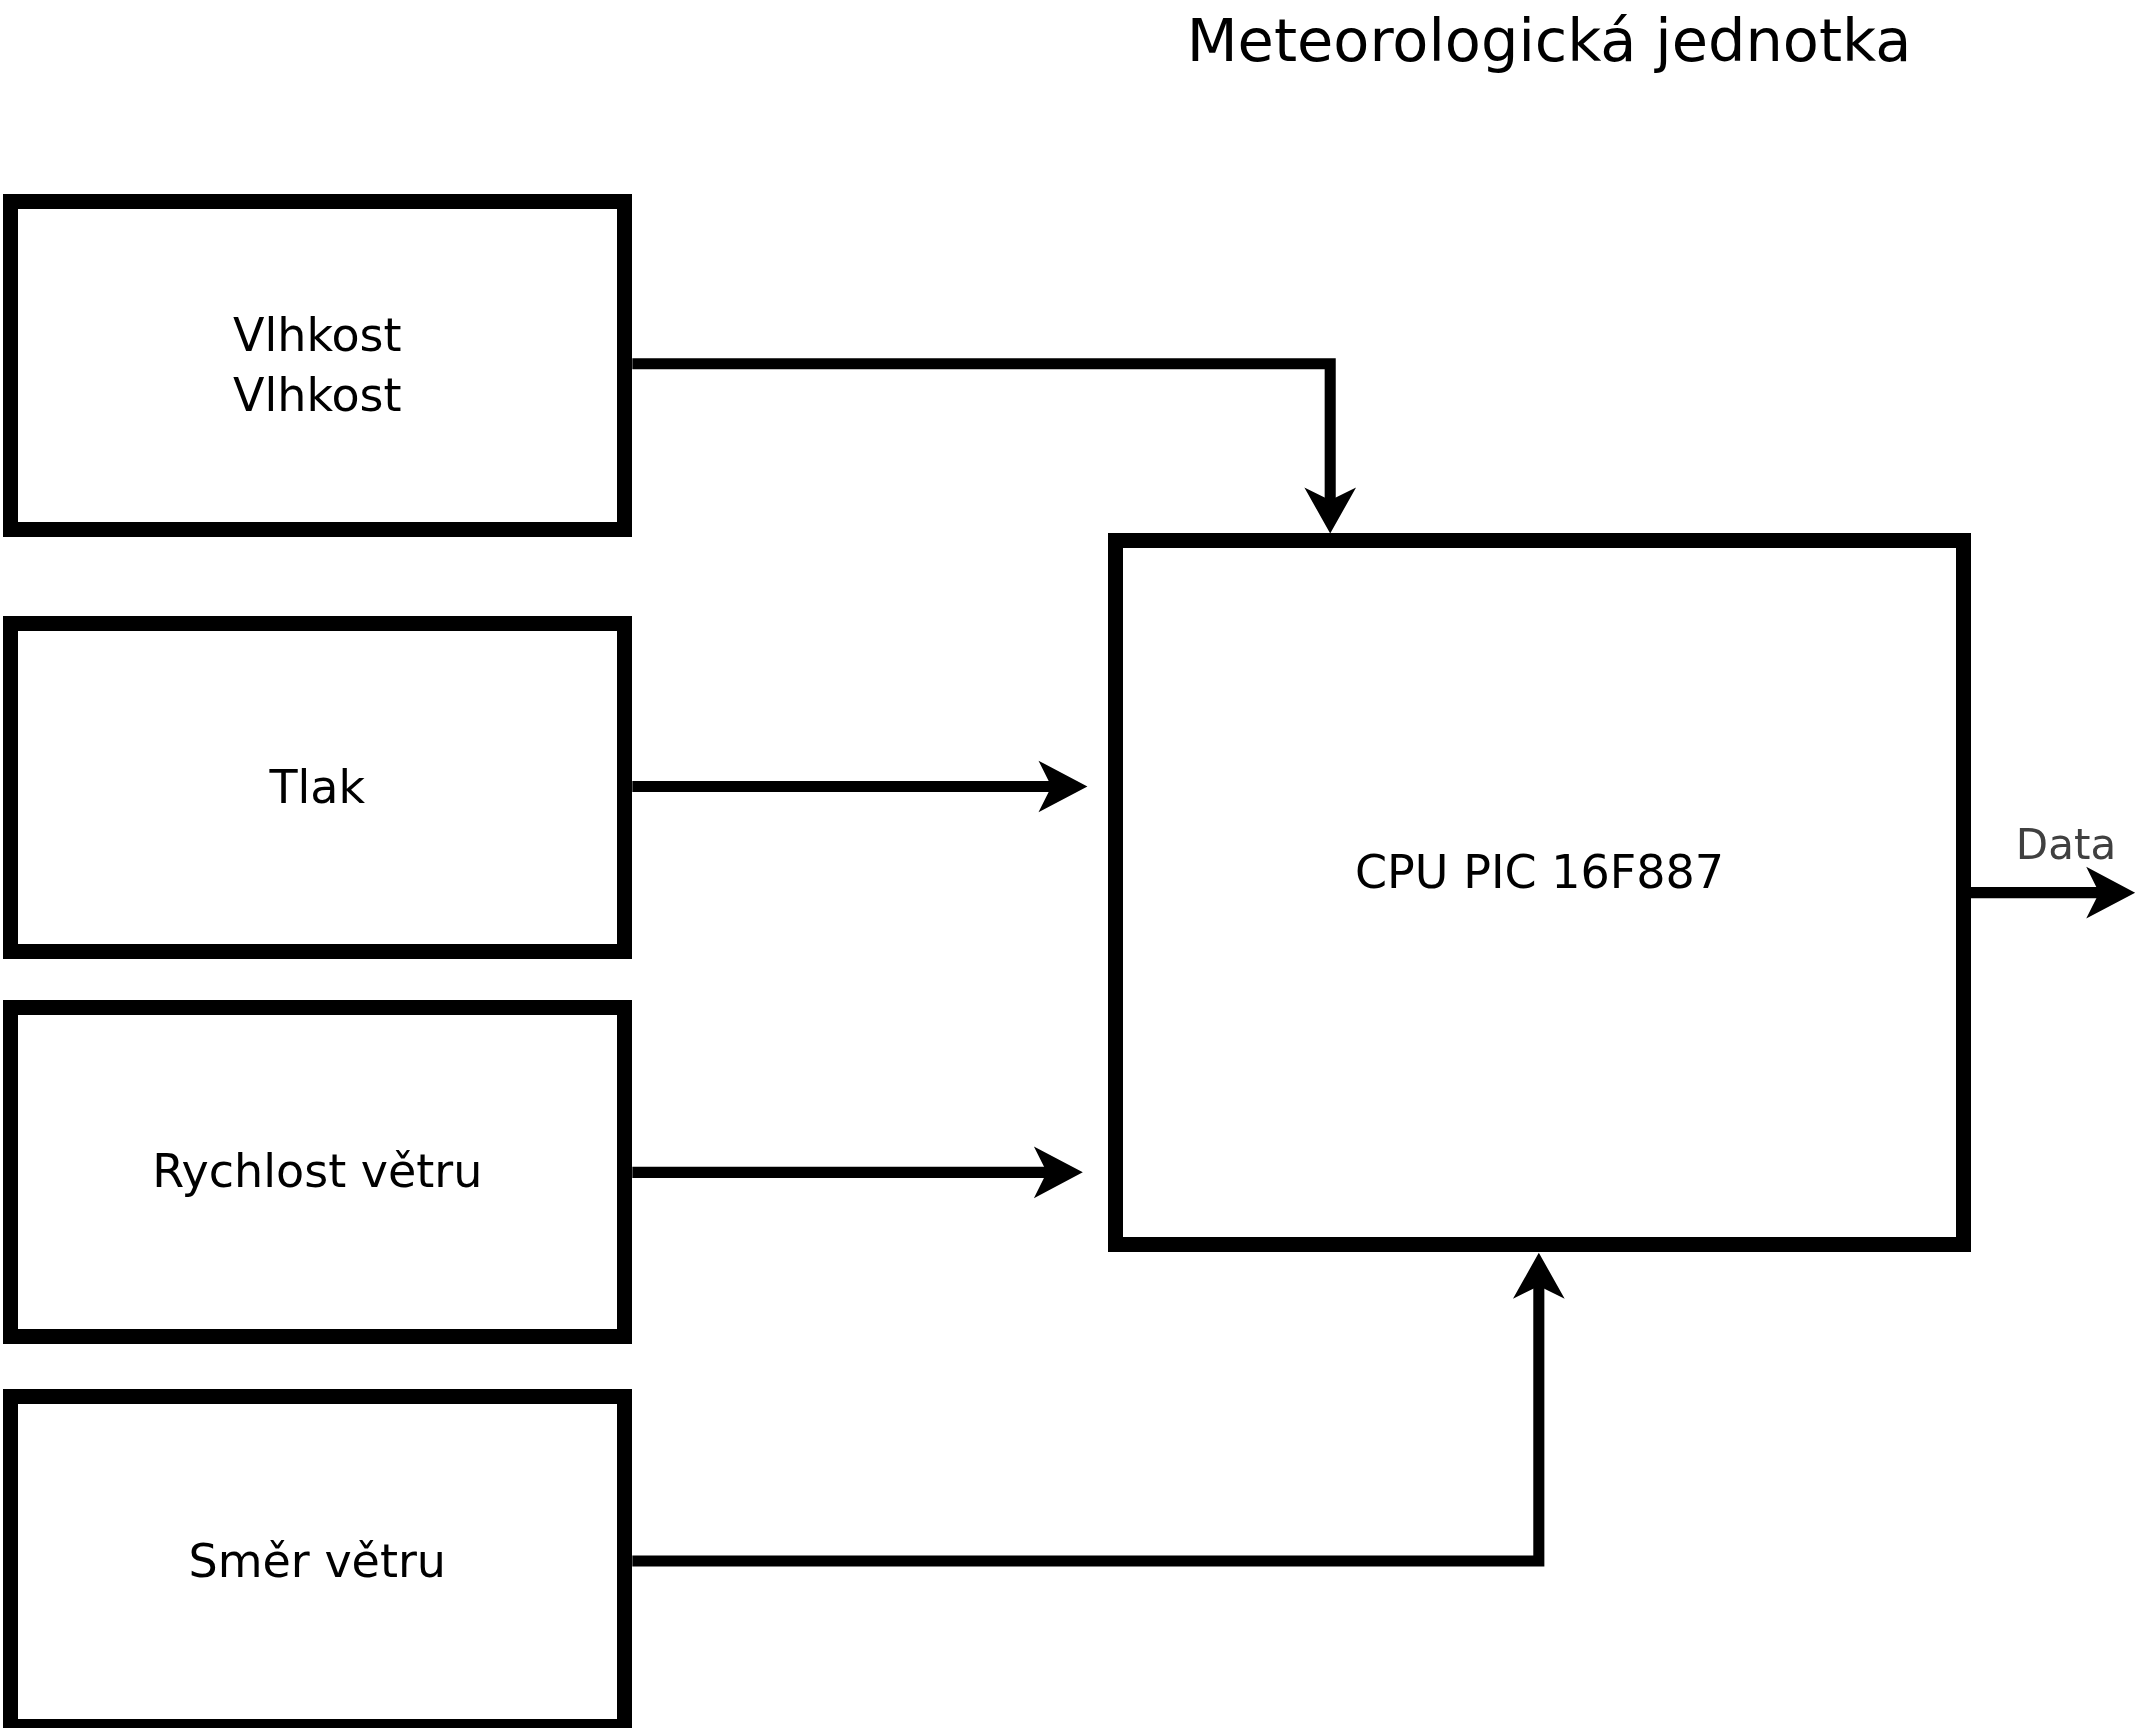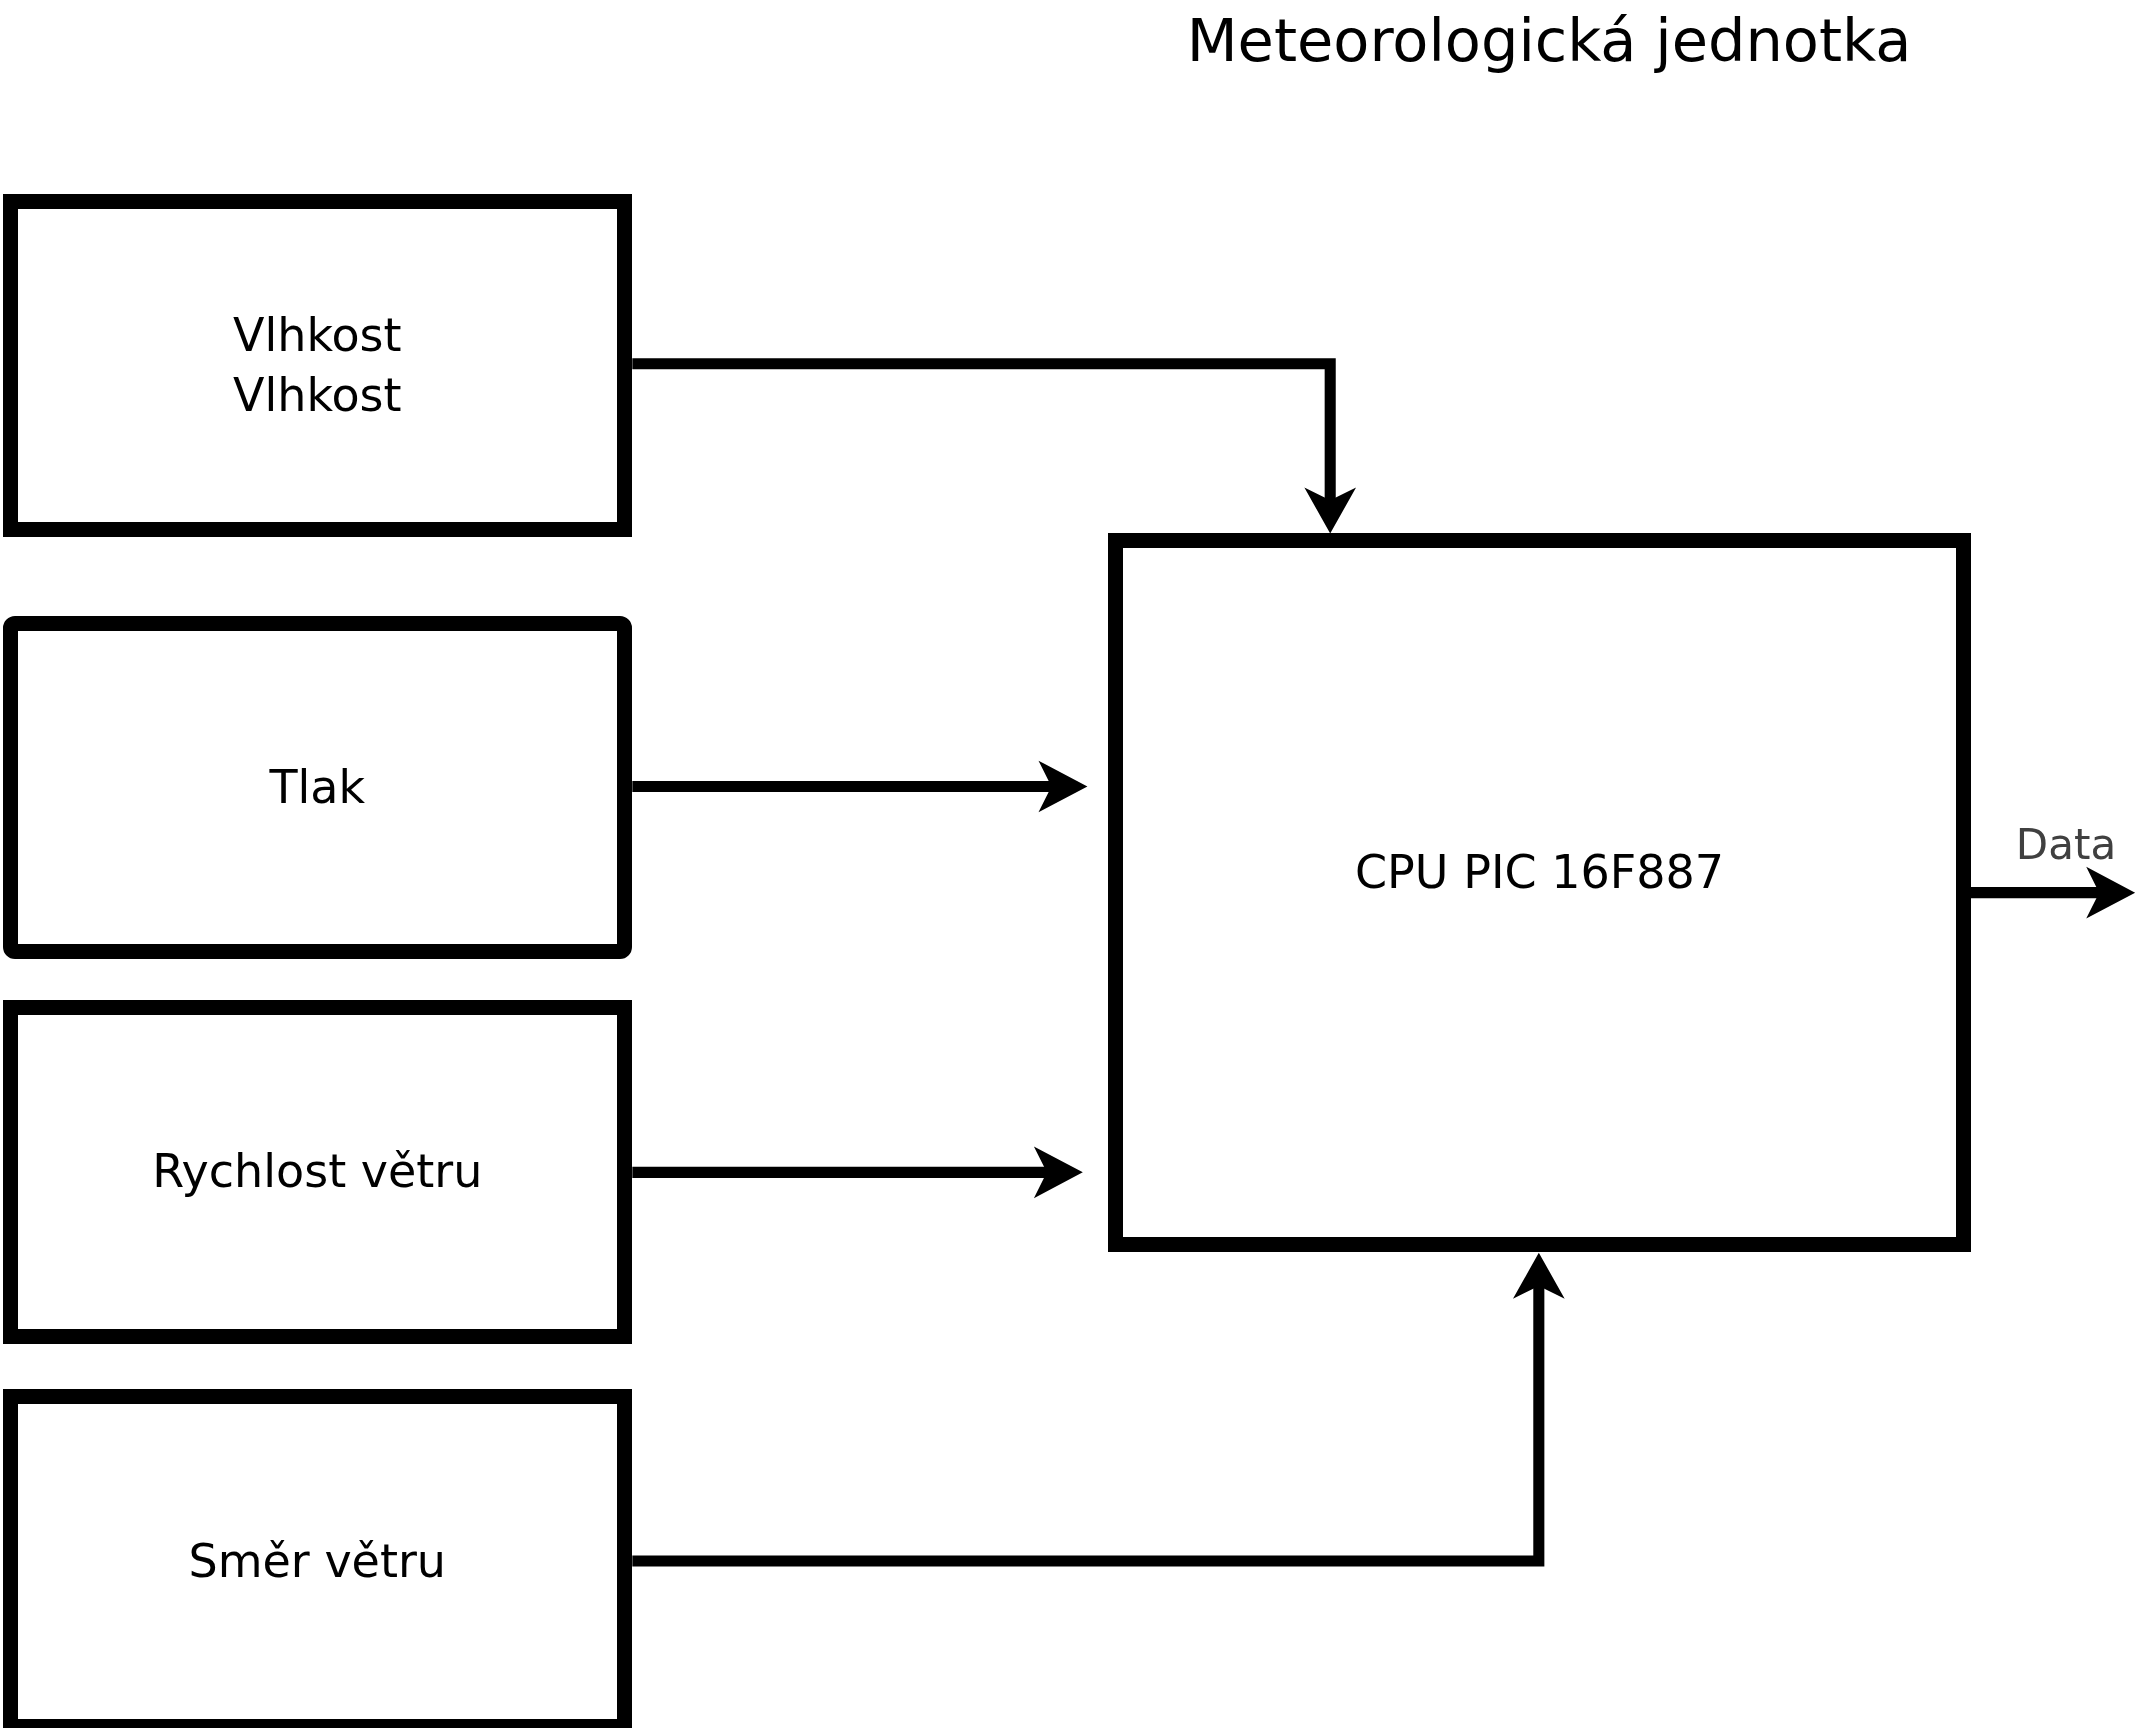--- a/index.html
+++ b/index.html
@@ -36,21 +36,21 @@
     flex-direction: column;
     align-items: center;
     justify-content: center;
     text-align: center;
     font-size: 46px;
     line-height: 1.3;
     color: #000000;
   }
   .node span { display: block; white-space: nowrap; }
   .sensor-1 { left: 2.8px;    top: 194px;  width: 629px; height: 343px; }
-  .sensor-2 { left: 2.8px;    top: 616px;  width: 629px; height: 343px; border-radius: 12px; }
+  .sensor-2 { left: 2.8px;    top: 616px;  width: 629px; height: 343px; }
   .sensor-3 { left: 2.8px;    top: 1000px; width: 629px; height: 344px; }
   .sensor-4 { left: 2.8px;    top: 1389px; width: 629px; height: 345px; }
   .cpu-node { left: 1108px; top: 533px;  width: 863px; height: 719px; }
   .cpu-node span { position: relative; top: -19.4px; }
   .output-label {
     position: absolute;
     top: 820px;
     left: 2066px;
     transform: translateX(-50%);
     font-size: 42px;

